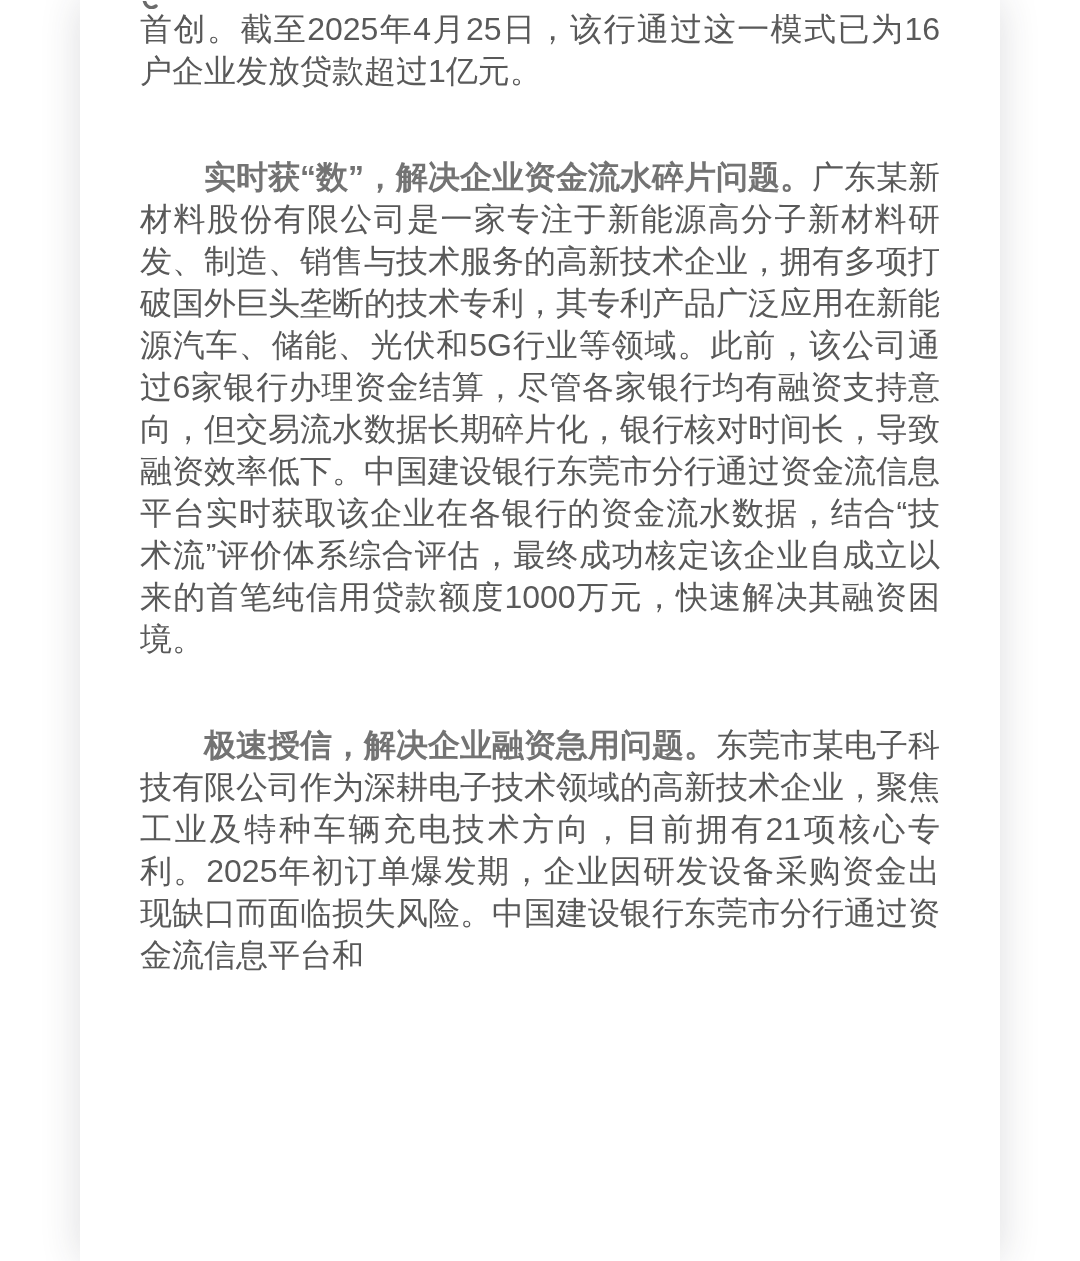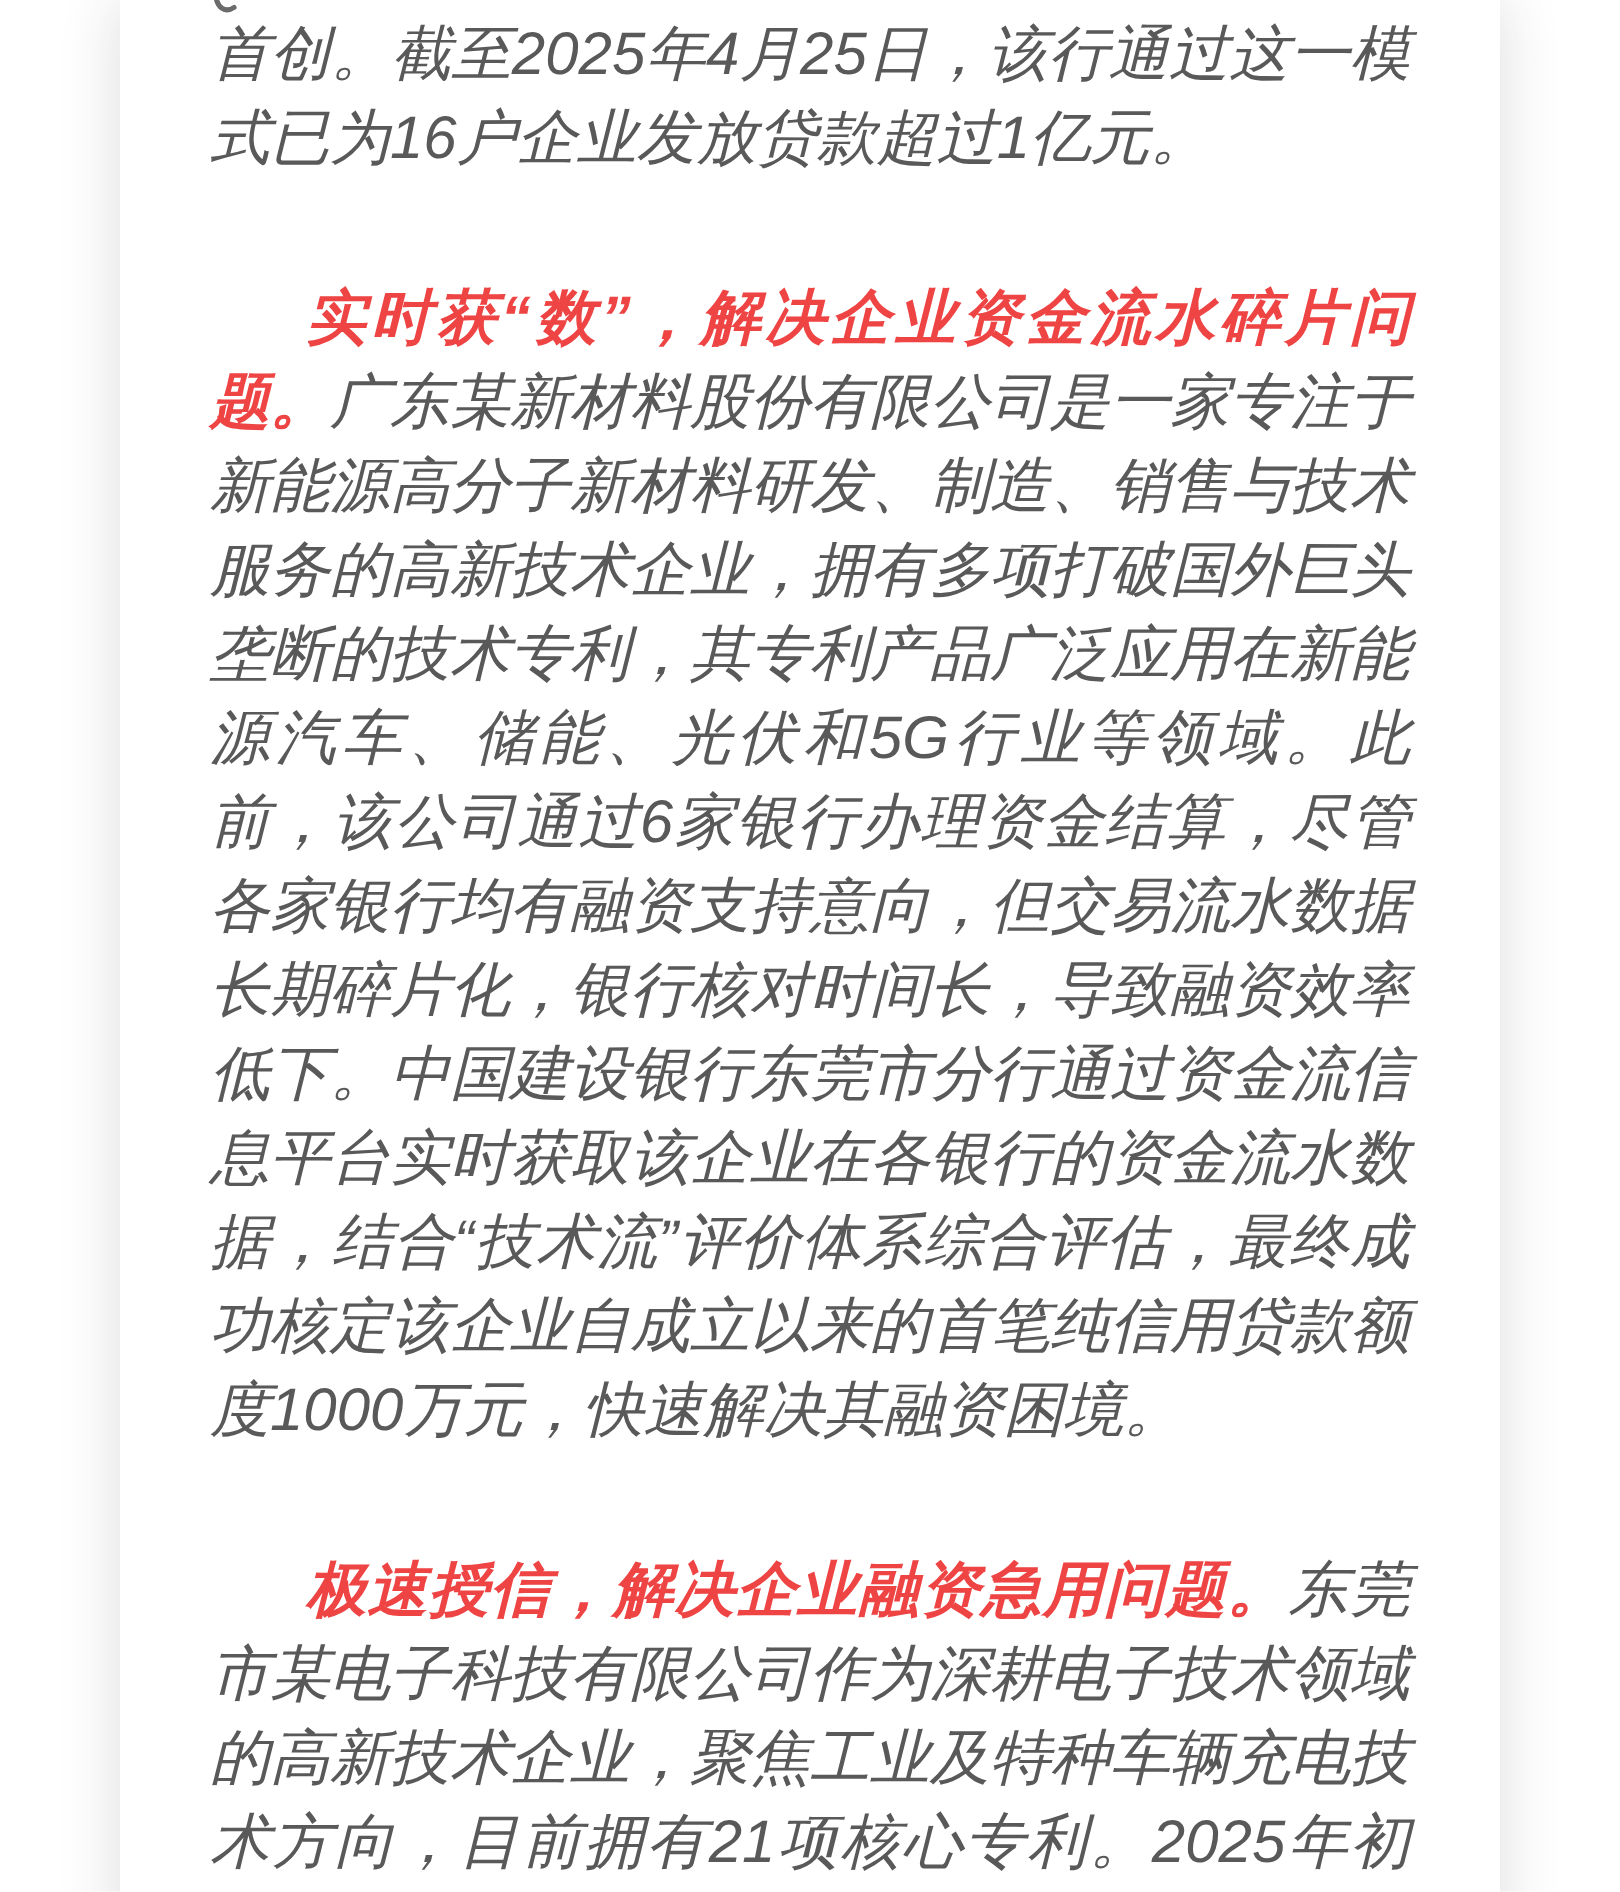--- a/index.html
+++ b/index.html
@@ -19,30 +19,29 @@
     min-height: 1261px;
     background: #ffffff;
     box-shadow: 0 0 38px rgba(45, 45, 55, 0.16);
   }
   .article-content {
     padding: 8px 60px 0 60px;
     position: relative;
   }
   .para {
     margin: 0 0 64px 0;
-    font-size: 40px;
-    line-height: 56px;
+    font-size: 32px;
+    line-height: 42px;
     color: #595959;
     text-align: justify;
     overflow-wrap: break-word;
-    font-style: italic;
   }
   .para.indent { text-indent: 64px; }
   .lead {
-    color: #ef4444;
+    color: #737373;
     font-weight: bold;
   }
   .glyph-remnant {
     position: absolute;
     left: 62px;
     top: -2px;
     width: 16px;
     height: 11px;
     overflow: hidden;
   }

